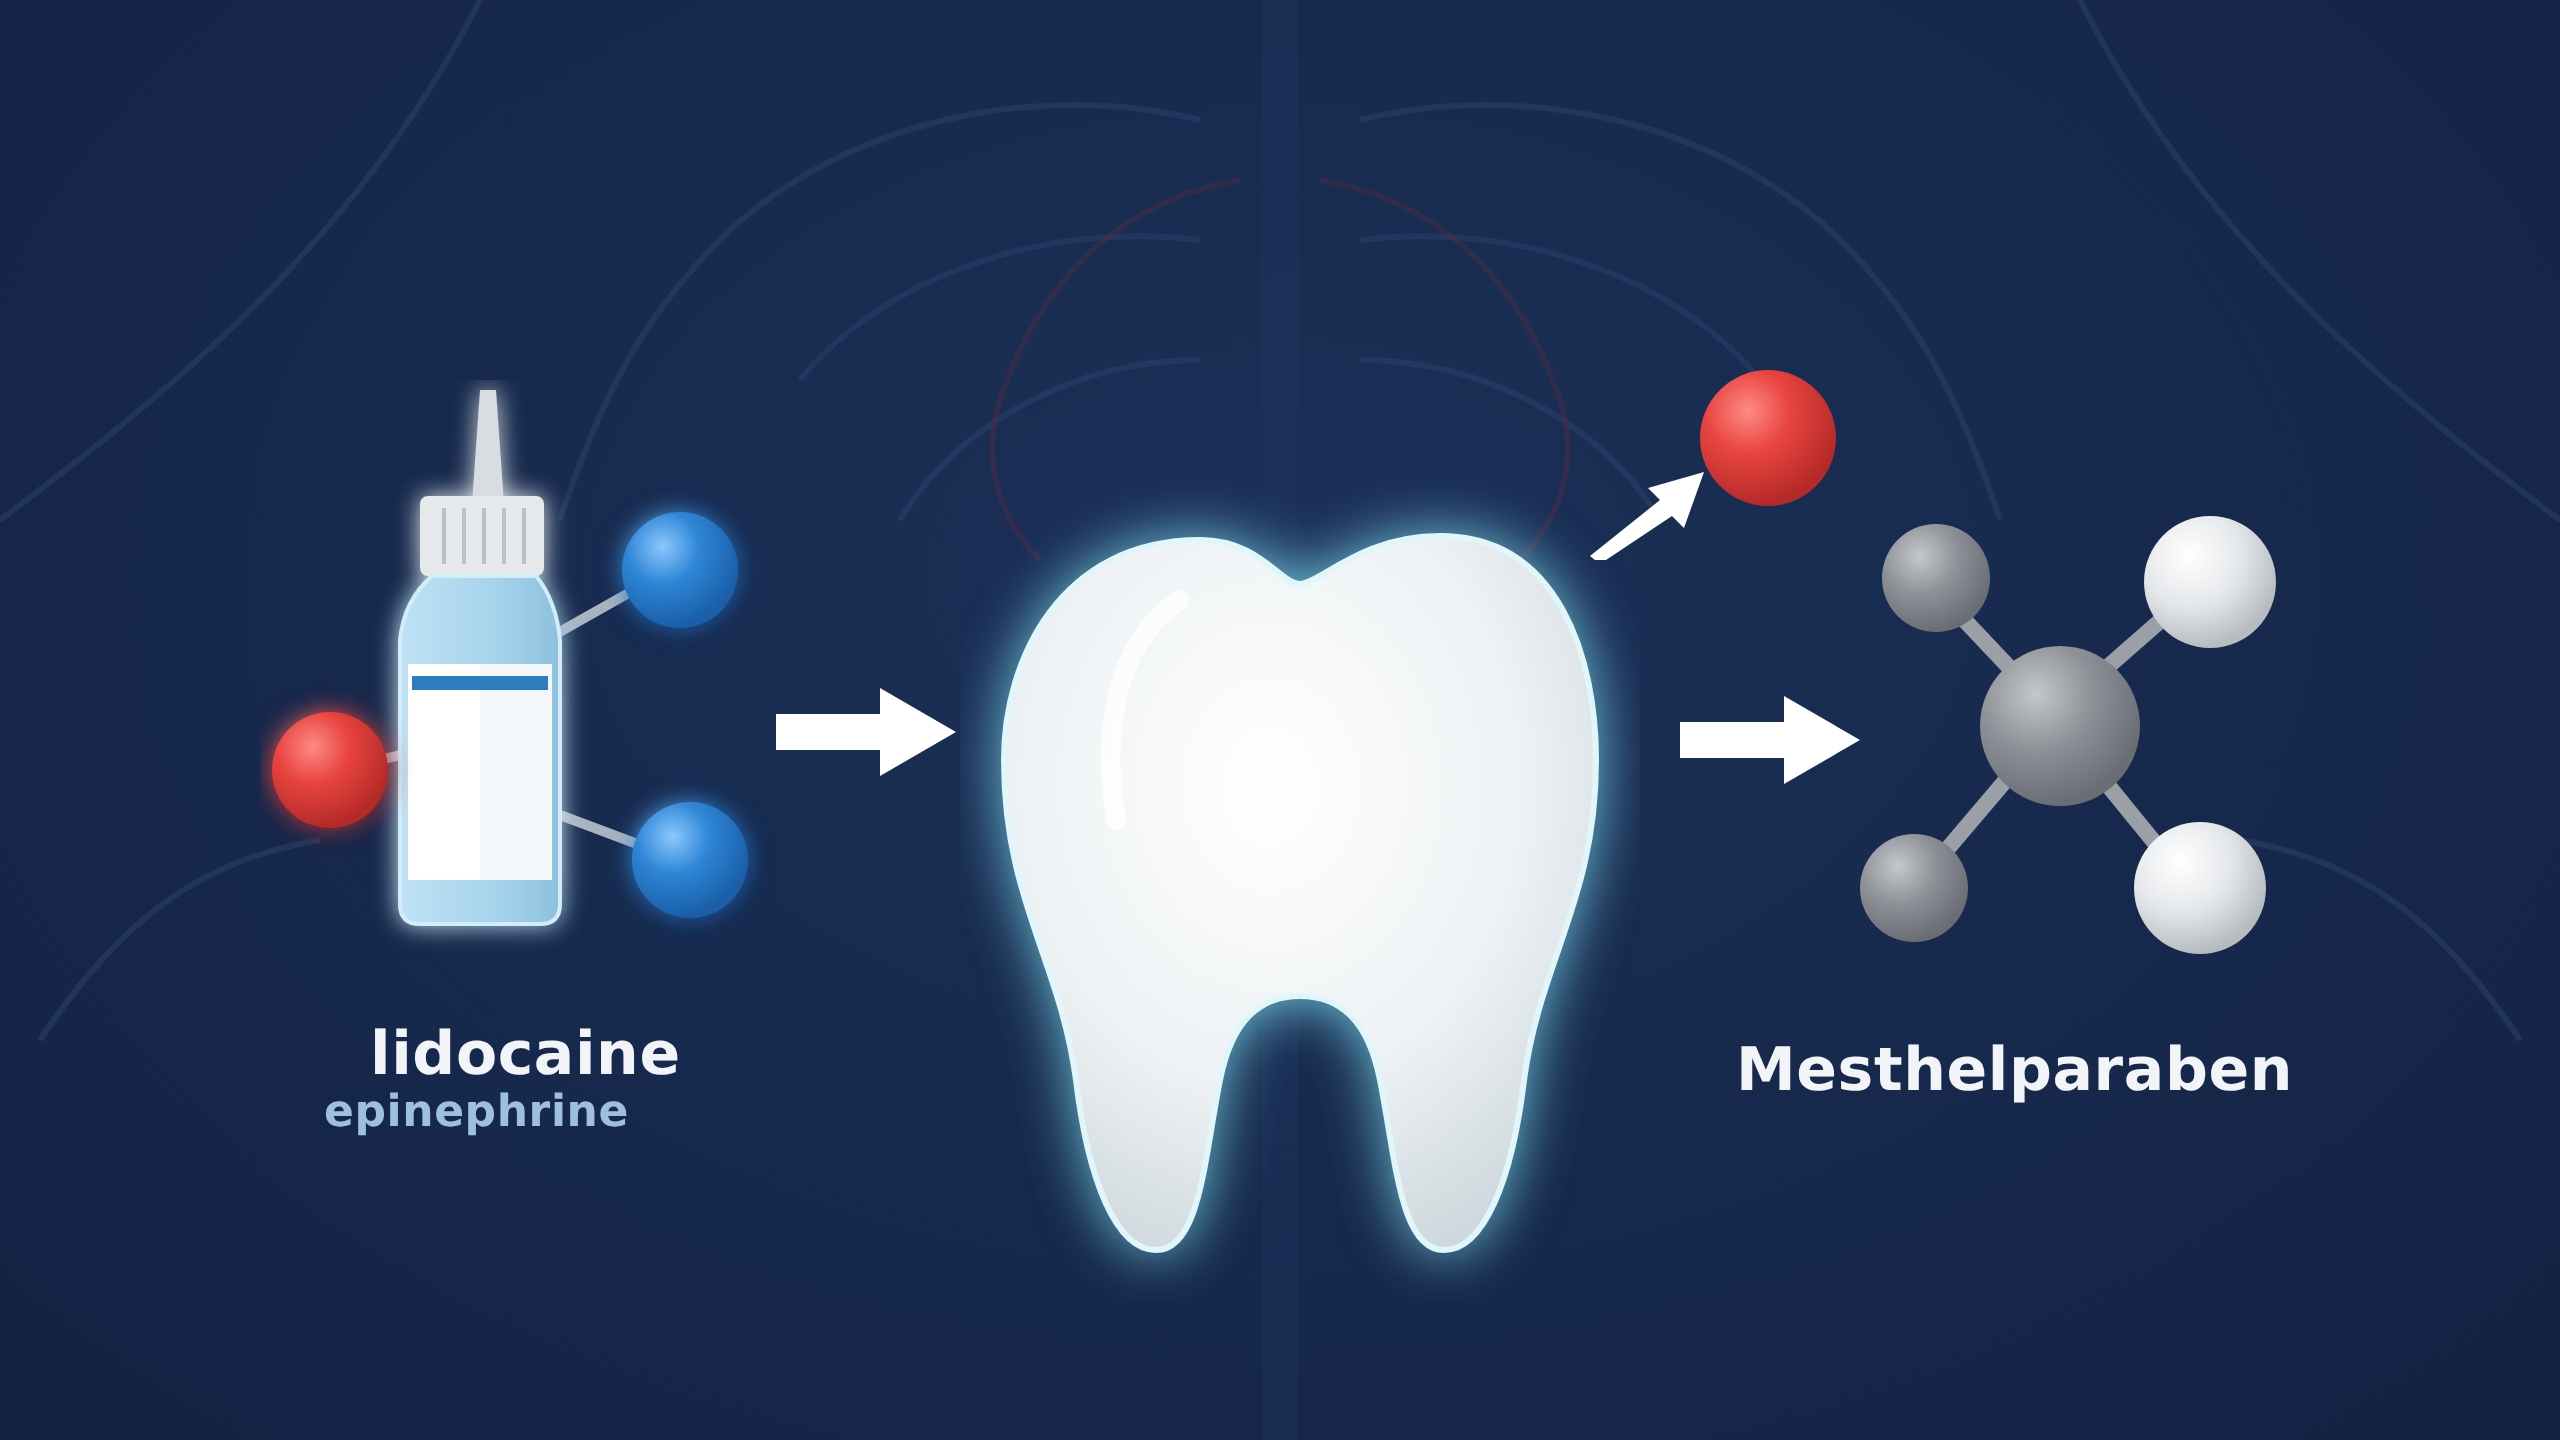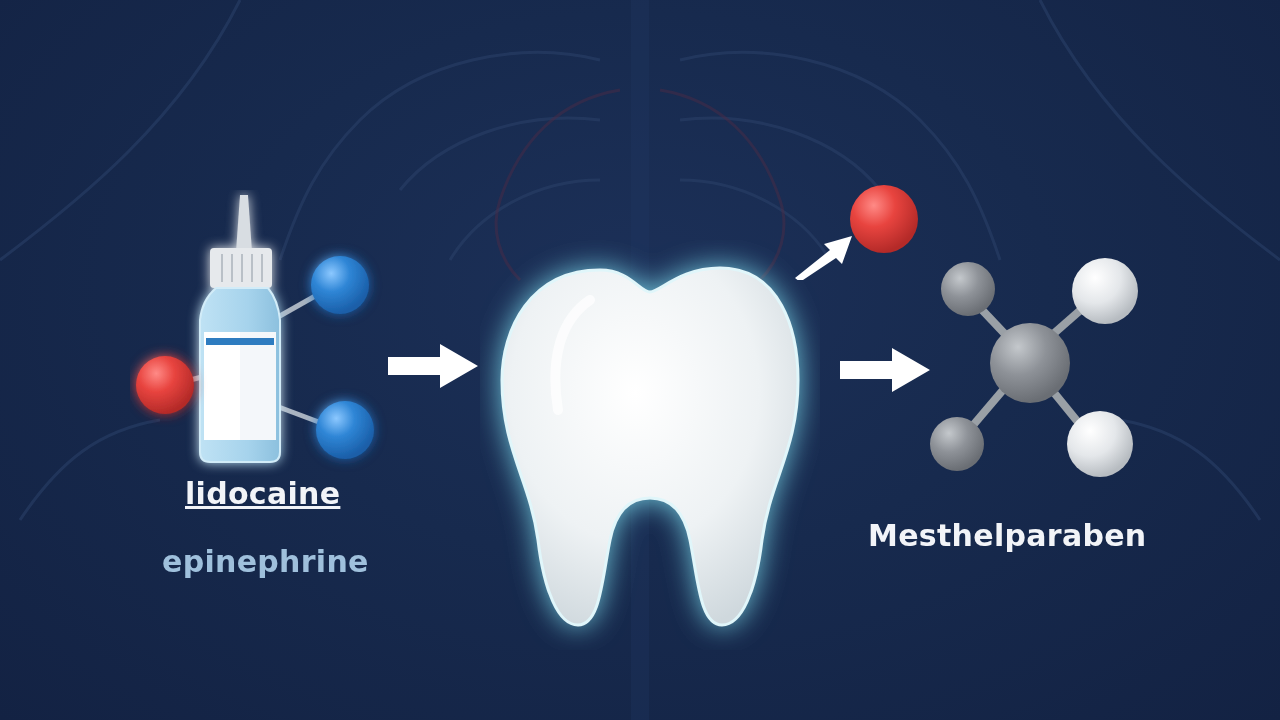--- a/index.html
+++ b/index.html
@@ -7,21 +7,21 @@
     width: 1280px; height: 720px; overflow: hidden; position: relative;
     background: radial-gradient(ellipse at 50% 40%, #1c3058 0%, #172a4e 45%, #132243 100%);
     font-family: "DejaVu Sans", sans-serif;
   }
   .bg-art { position: absolute; left: 0; top: 0; width: 1280px; height: 720px; }
   .abs { position: absolute; }
   .label-white {
     position: absolute; color: #f2f4f8; font-size: 30px; font-weight: bold; letter-spacing: 0.3px;
   }
   .label-blue {
-    position: absolute; color: #9fc0dc; font-size: 30px; font-weight: bold; letter-spacing: 0.3px;
+    position: absolute; color: #9fc0dc; font-size: 22px; font-weight: bold; letter-spacing: 0.3px;
   }
 </style>
 </head>
 <body>
 
 <svg class="bg-art" viewBox="0 0 1280 720">
   <g fill="none" stroke="#2a4068" stroke-width="3" opacity="0.6">
     <path d="M640 0 L640 720" stroke="#223a66" stroke-width="18" opacity="0.5"></path>
     <path d="M600 60 C 520 40, 420 60, 360 120 C 320 160, 300 200, 280 260"></path>
     <path d="M680 60 C 760 40, 860 60, 920 120 C 960 160, 980 200, 1000 260"></path>
@@ -84,21 +84,21 @@
     <rect x="74" y="142" width="72" height="108" fill="#f4f7fa"></rect>
     <rect x="74" y="142" width="36" height="108" fill="#ffffff"></rect>
     <rect x="76" y="148" width="68" height="7" fill="#2f7cc0"></rect>
   </g>
 
   <circle cx="35" cy="195" r="29" fill="url(#redAtom)" filter="url(#glowSm)"></circle>
   <circle cx="210" cy="95" r="29" fill="url(#blueAtom)" filter="url(#glowSm)"></circle>
   <circle cx="215" cy="240" r="29" fill="url(#blueAtom)" filter="url(#glowSm)"></circle>
 </svg>
 
-<div class="label-white" style="left:185px; top:476px;text-decoration:underline;">lidocaine</div>
+<div class="label-white" style="left:185px; top:510px;">lidocaine</div>
 <div class="label-blue" style="left:162px; top:544px;">epinephrine</div>
 
 <svg class="abs" style="left:388px; top:344px;" width="92" height="44" viewBox="0 0 92 44">
   <path d="M0 13 L52 13 L52 0 L90 22 L52 44 L52 31 L0 31 Z" fill="#ffffff"></path>
 </svg>
 
 <svg class="abs" style="left:480px; top:240px;" width="340" height="410" viewBox="0 0 340 410">
   <defs>
     <radialGradient id="toothFill" cx="45%" cy="35%" r="70%">
       <stop offset="0%" stop-color="#ffffff"></stop>

